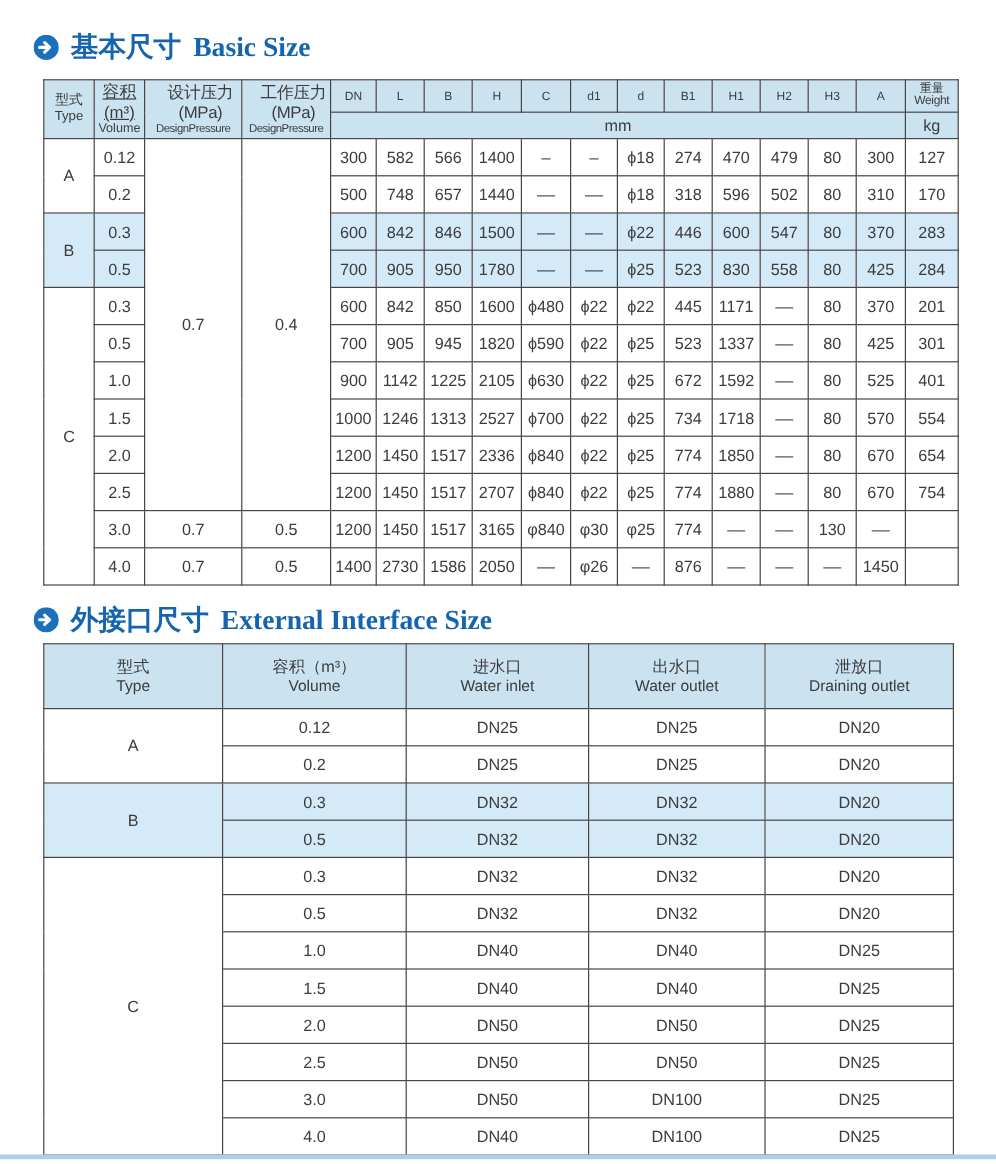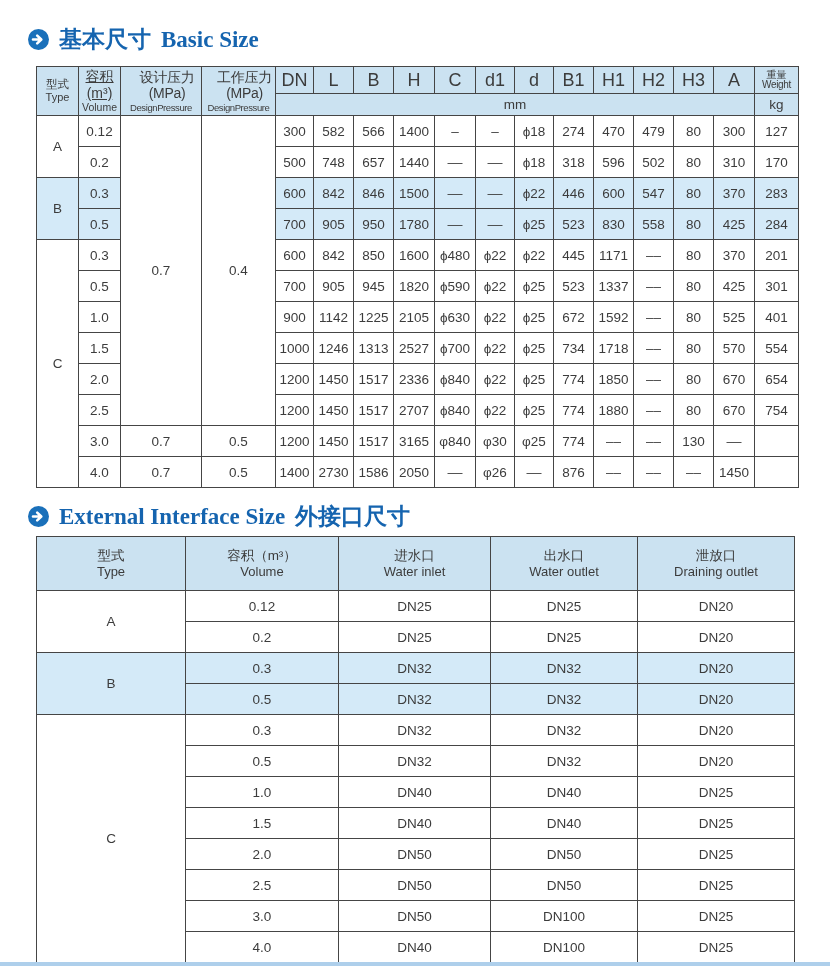--- a/index.html
+++ b/index.html
@@ -33,21 +33,21 @@
     padding:0;overflow:hidden;font-weight:400;color:var(--text);
   }
   thead th,thead td{background:var(--header-bg);}
   tbody td{font-size:13.5px;background:#ffffff;}
   tr.band td{background:var(--band-bg);}
 
   
   #basic-table thead tr.hrow1{height:27px;}
   #basic-table thead tr.hrow2{height:22px;}
   #basic-table tbody tr{height:31px;}
-  #basic-table .colh{font-size:18px;}
+  #basic-table .colh{font-size:10px;}
   #basic-table .unit{font-size:13.5px;}
   .zh,.en{display:block;line-height:1.18;}
   .th-type .zh{font-size:11.5px;}
   .th-type .en{font-size:11px;}
   .th-vol .zh{font-size:14px;text-decoration:underline;}
   .th-vol .en{font-size:10.5px;}
   .th-small .zh{font-size:14px;letter-spacing:-0.3px;margin-left:12px;}
   .th-small .en{font-size:9.5px;letter-spacing:-0.4px;}
   .th-weight .zh{font-size:10px;line-height:1.05;}
   .th-weight .en{font-size:10px;line-height:1.05;letter-spacing:-0.3px;}
@@ -337,22 +337,22 @@
           <td></td>
         </tr>
       </tbody>
   </table>
 
   <div class="section-title" id="title2">
     <svg class="bullet" width="21" height="21" viewBox="0 0 21 21">
       <circle cx="10.5" cy="10.5" r="10.5" fill="#1a70ba"></circle>
       <path d="M5 10.5 H12 M9.2 6.6 L13.3 10.5 L9.2 14.4" stroke="#ffffff" stroke-width="2.6" fill="none" stroke-linecap="round" stroke-linejoin="round"></path>
     </svg>
+    <span>外接口尺寸</span>
     <span>External Interface Size</span>
-    <span>外接口尺寸</span>
   </div>
 
   <table id="ext-table">
     <colgroup>
       <col style="width:149px">
         <col style="width:153px">
         <col style="width:152px">
         <col style="width:147px">
         <col style="width:157px">
     </colgroup>

